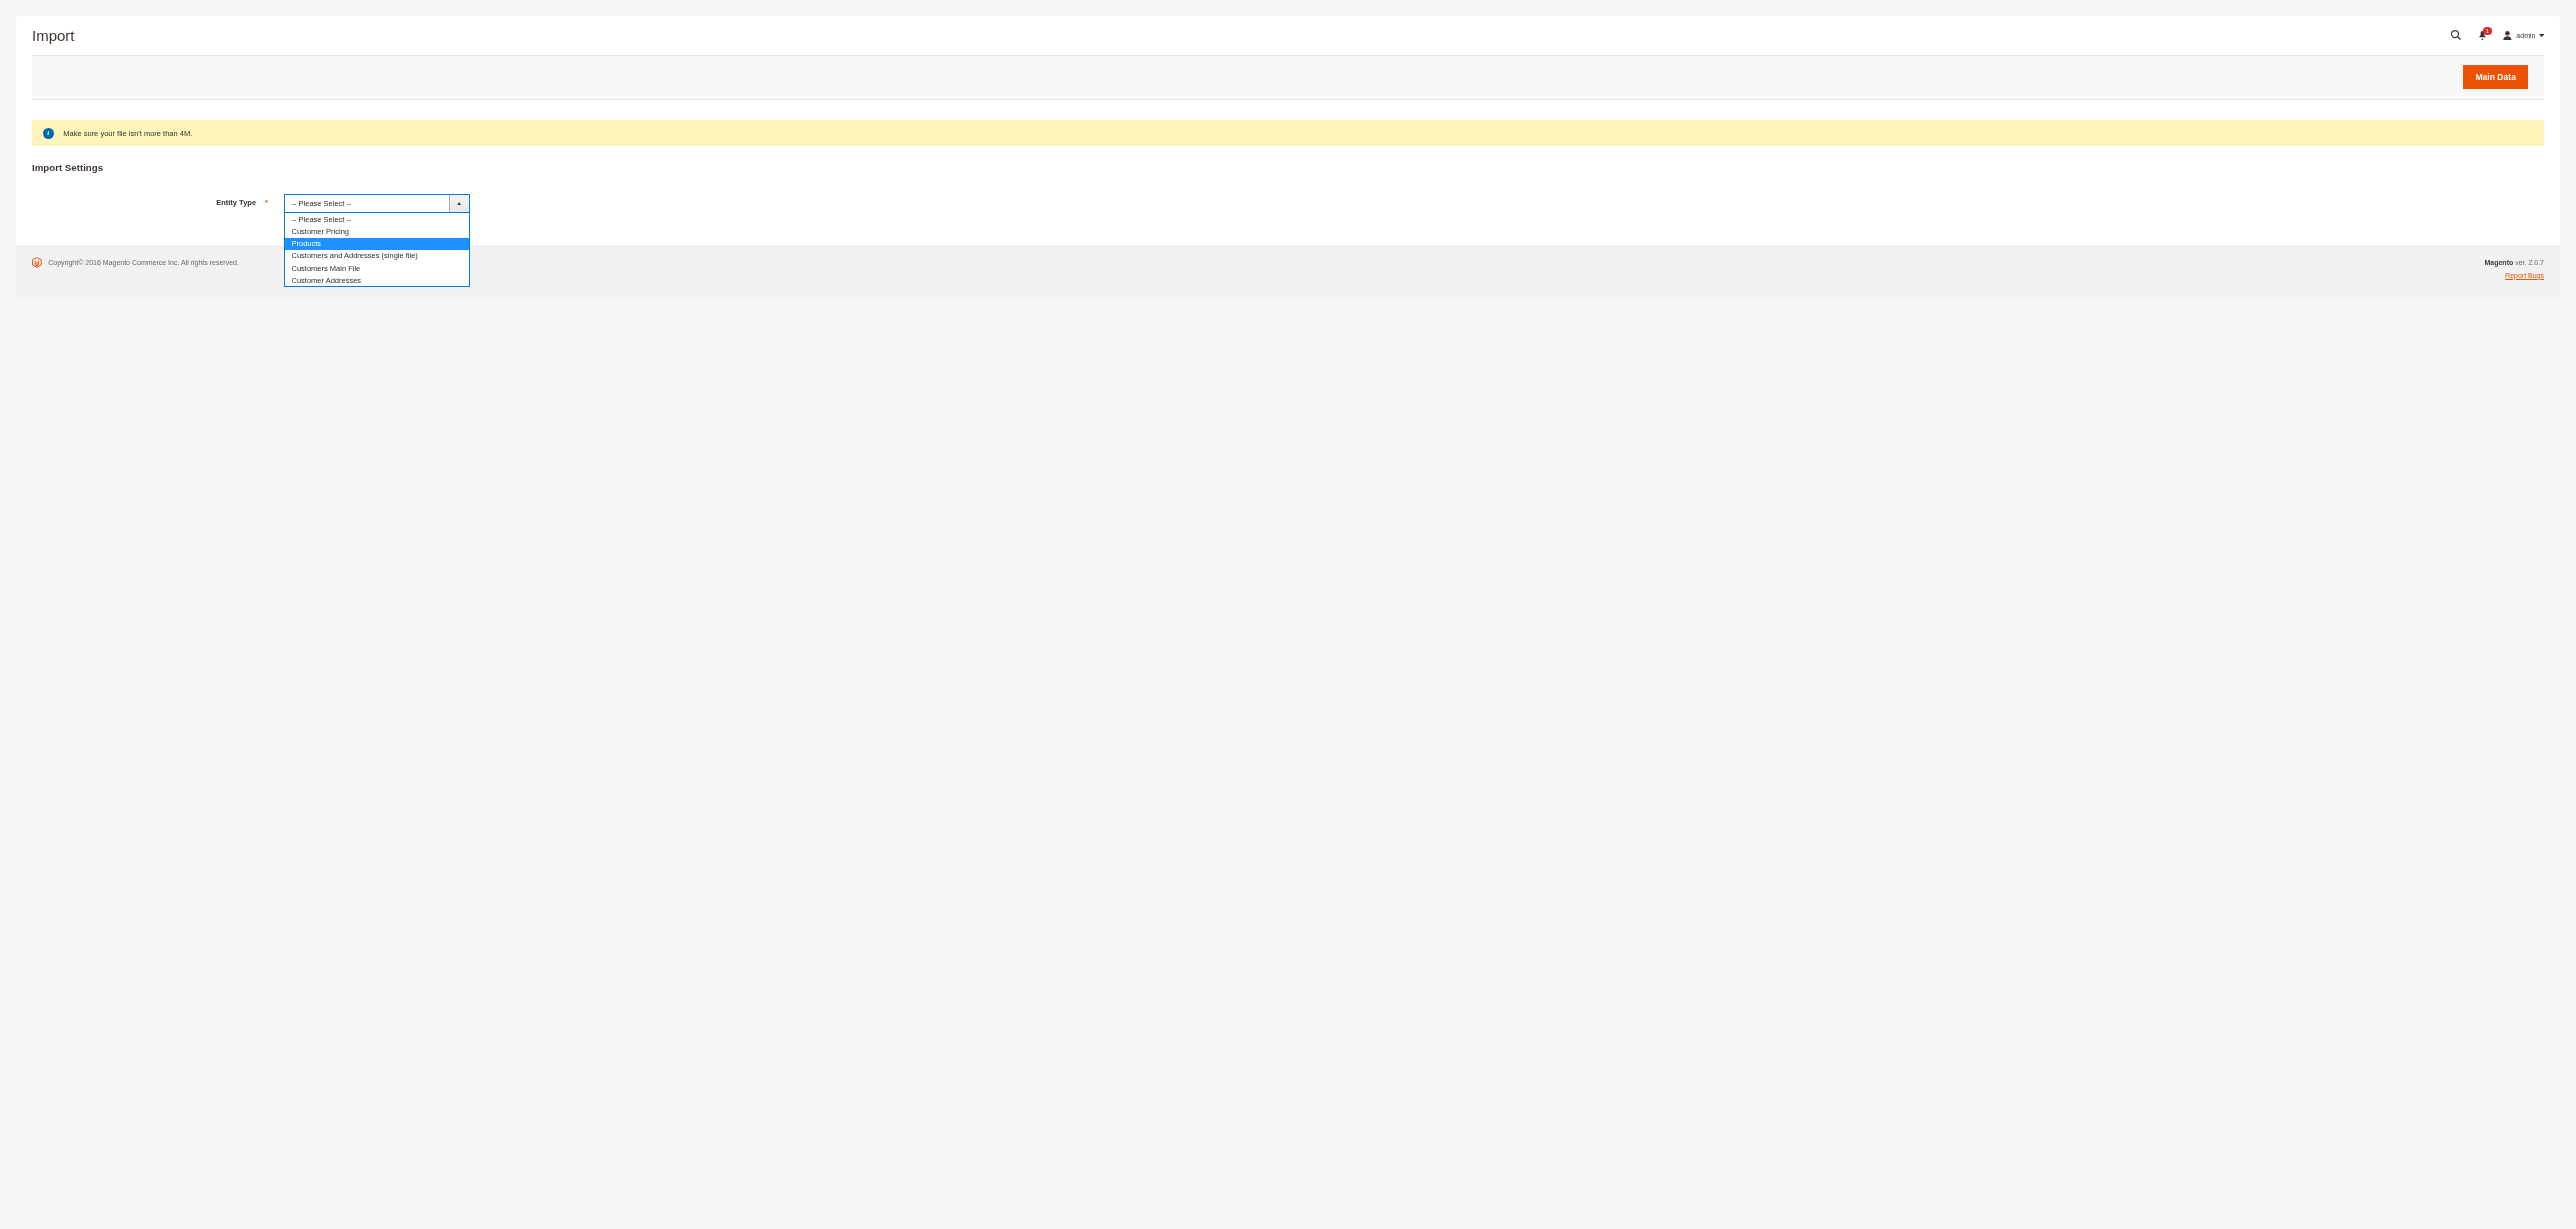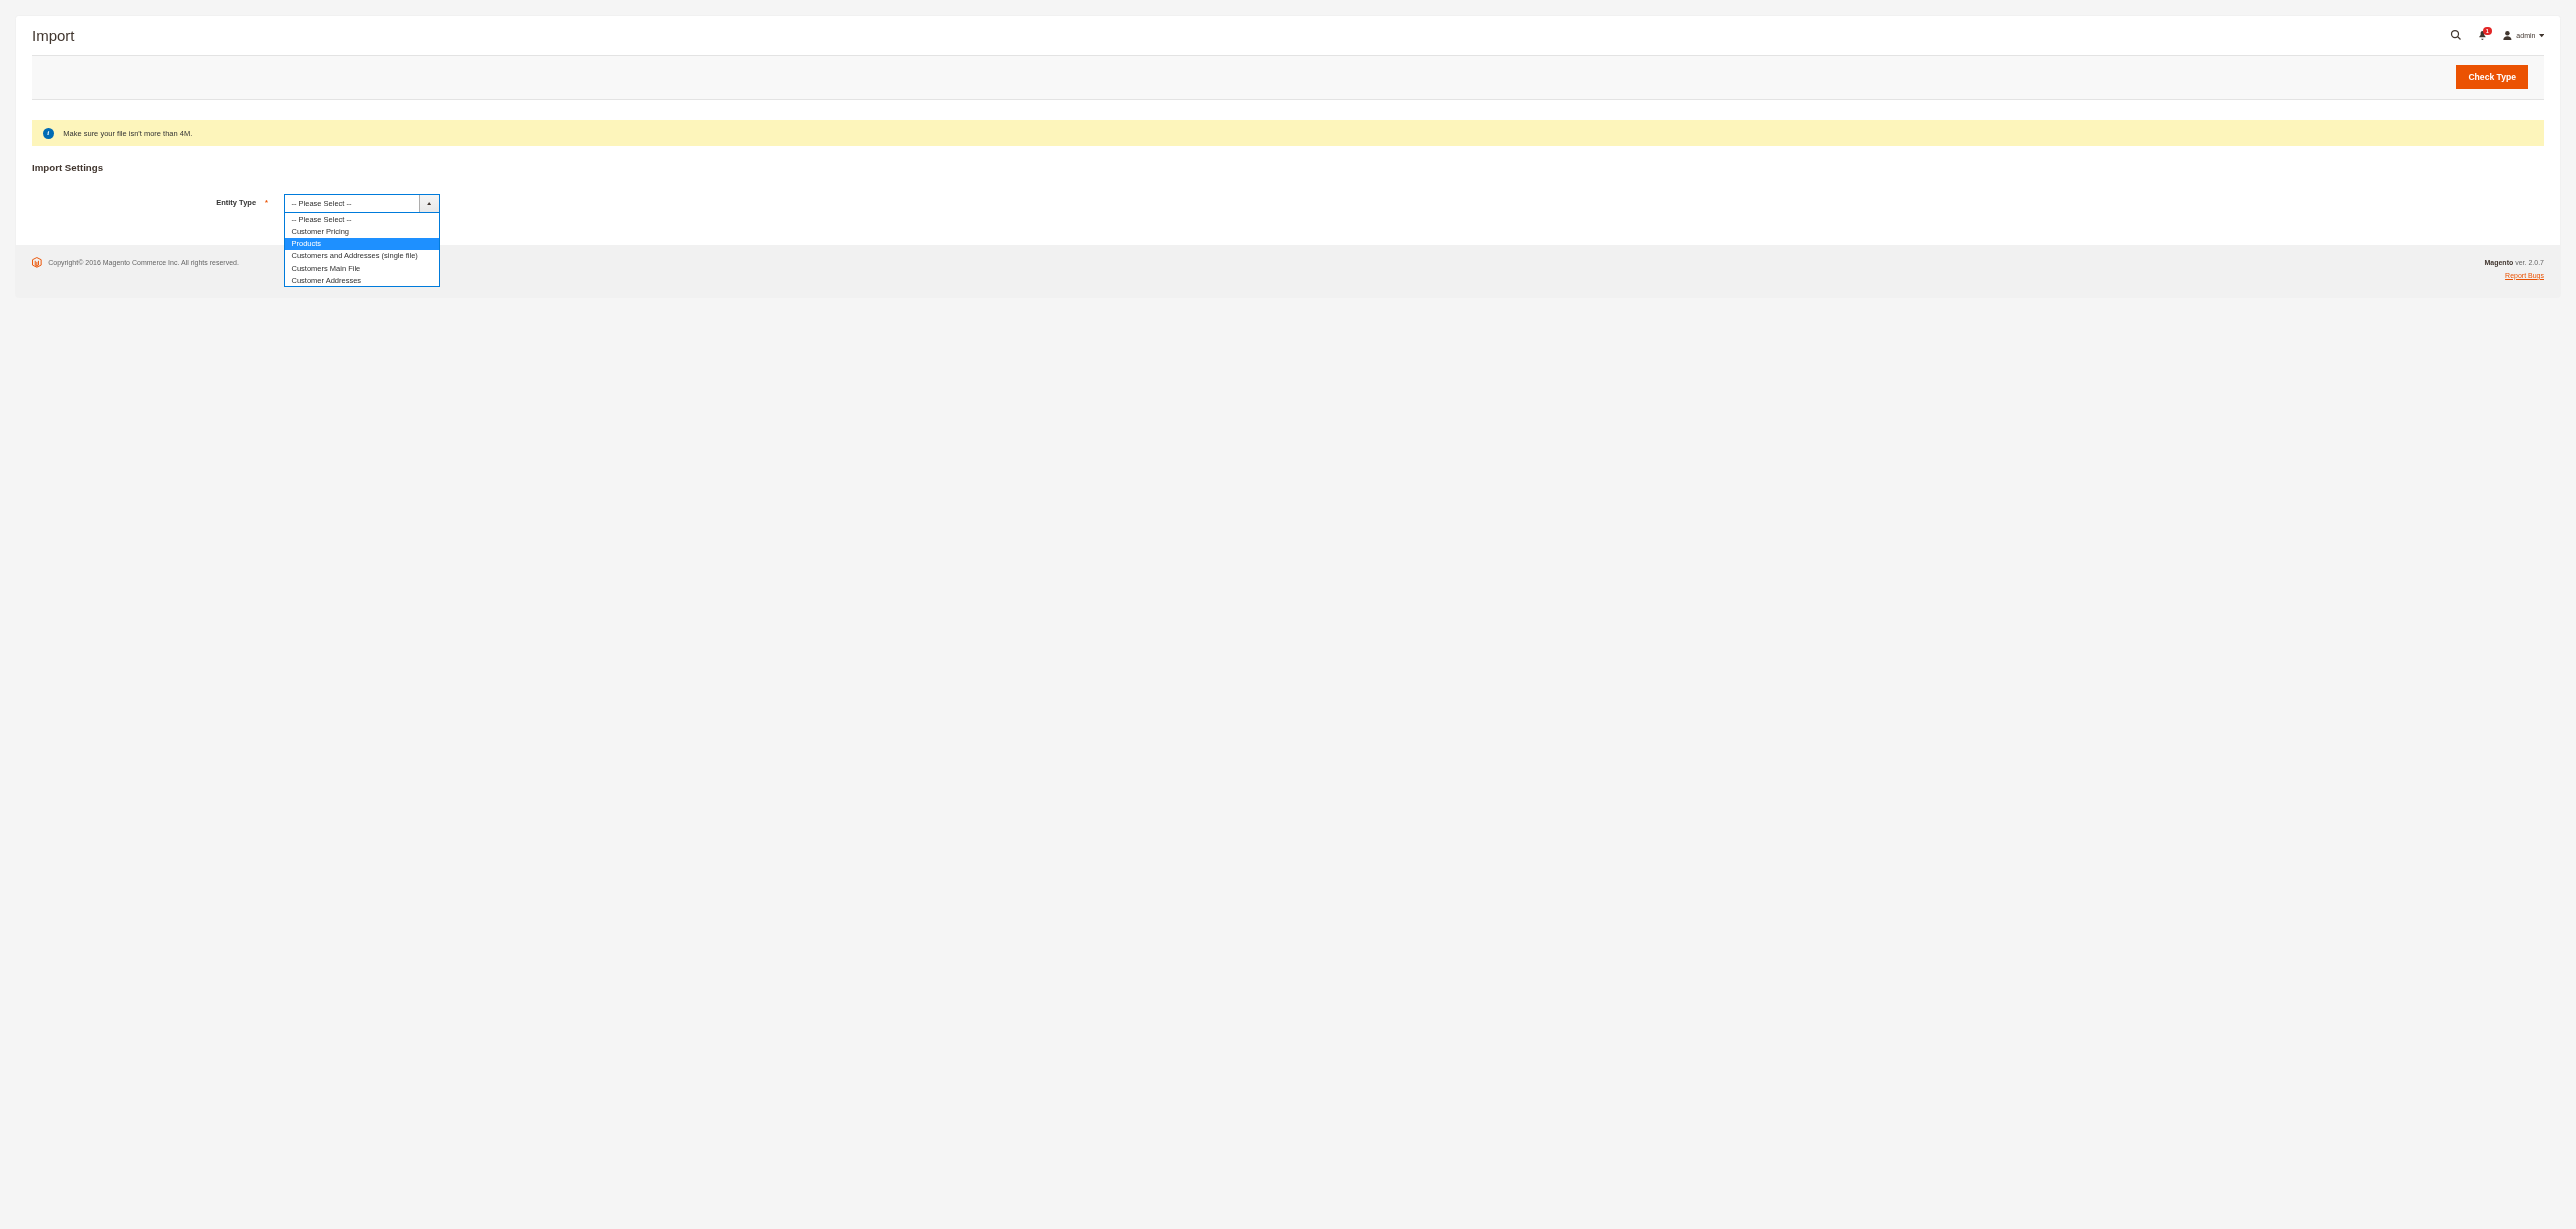--- a/index.html
+++ b/index.html
@@ -134,21 +134,21 @@
       justify-content: flex-end;
       align-items: baseline;
       gap: 9px;
     }
     .required-mark {
       color: #eb5202;
       font-size: 7.5px;
     }
     .select-wrap {
       position: relative;
-      width: 156px;
+      width: 186px;
     }
     .select-display {
       border: 0.5px solid #007bdb;
       height: 19.4px;
       display: flex;
       align-items: stretch;
       cursor: pointer;
       background: #fff;
     }
     .select-text {
@@ -248,21 +248,21 @@
         </svg>
         <span class="account-name">admin</span>
         <svg width="5.4" height="5.4" viewBox="0 0 10 10" fill="#41362f">
           <path d="M0 2 L5 8 L10 2 Z"></path>
         </svg>
       </div>
     </div>
   </div>
 
   <div class="action-bar">
-    <button class="btn-primary">Check Type</button>
+    <button class="btn-primary">Main Data</button>
   </div>
 
   <div class="notice">
     <span class="info-icon">i</span>
     <span>Make sure your file isn't more than 4M.</span>
   </div>
 
   <h2 class="section-title">Import Settings</h2>
 
   <div class="form-row">

